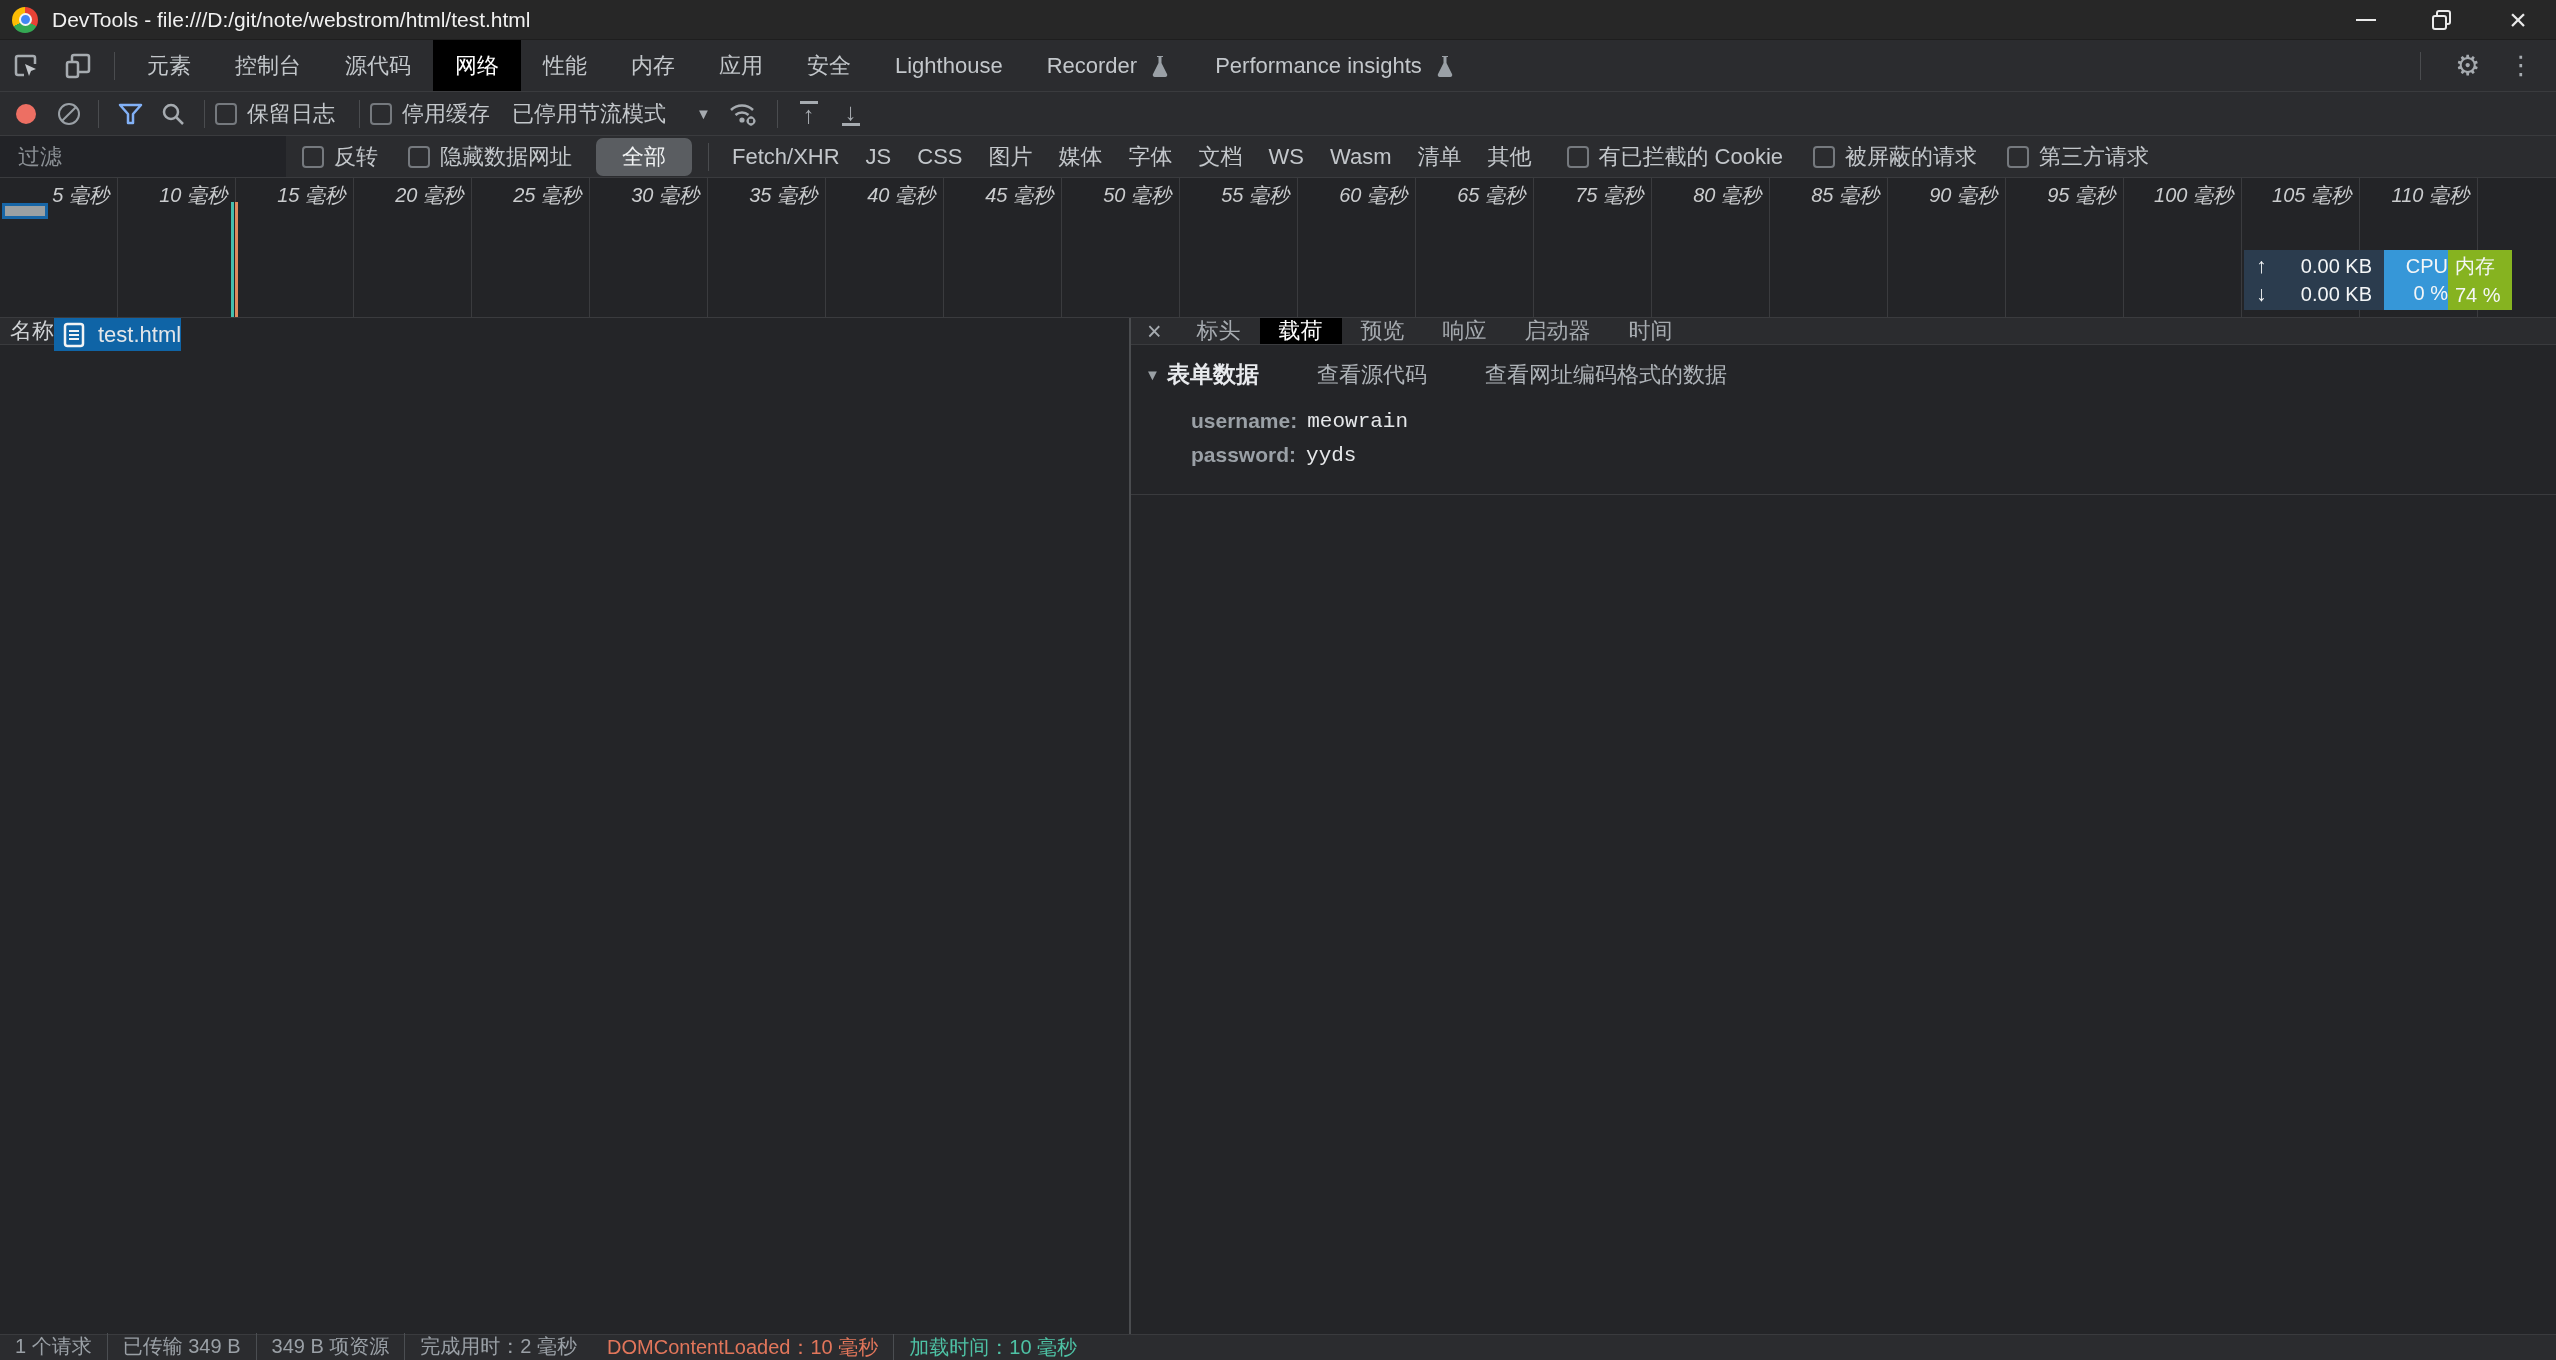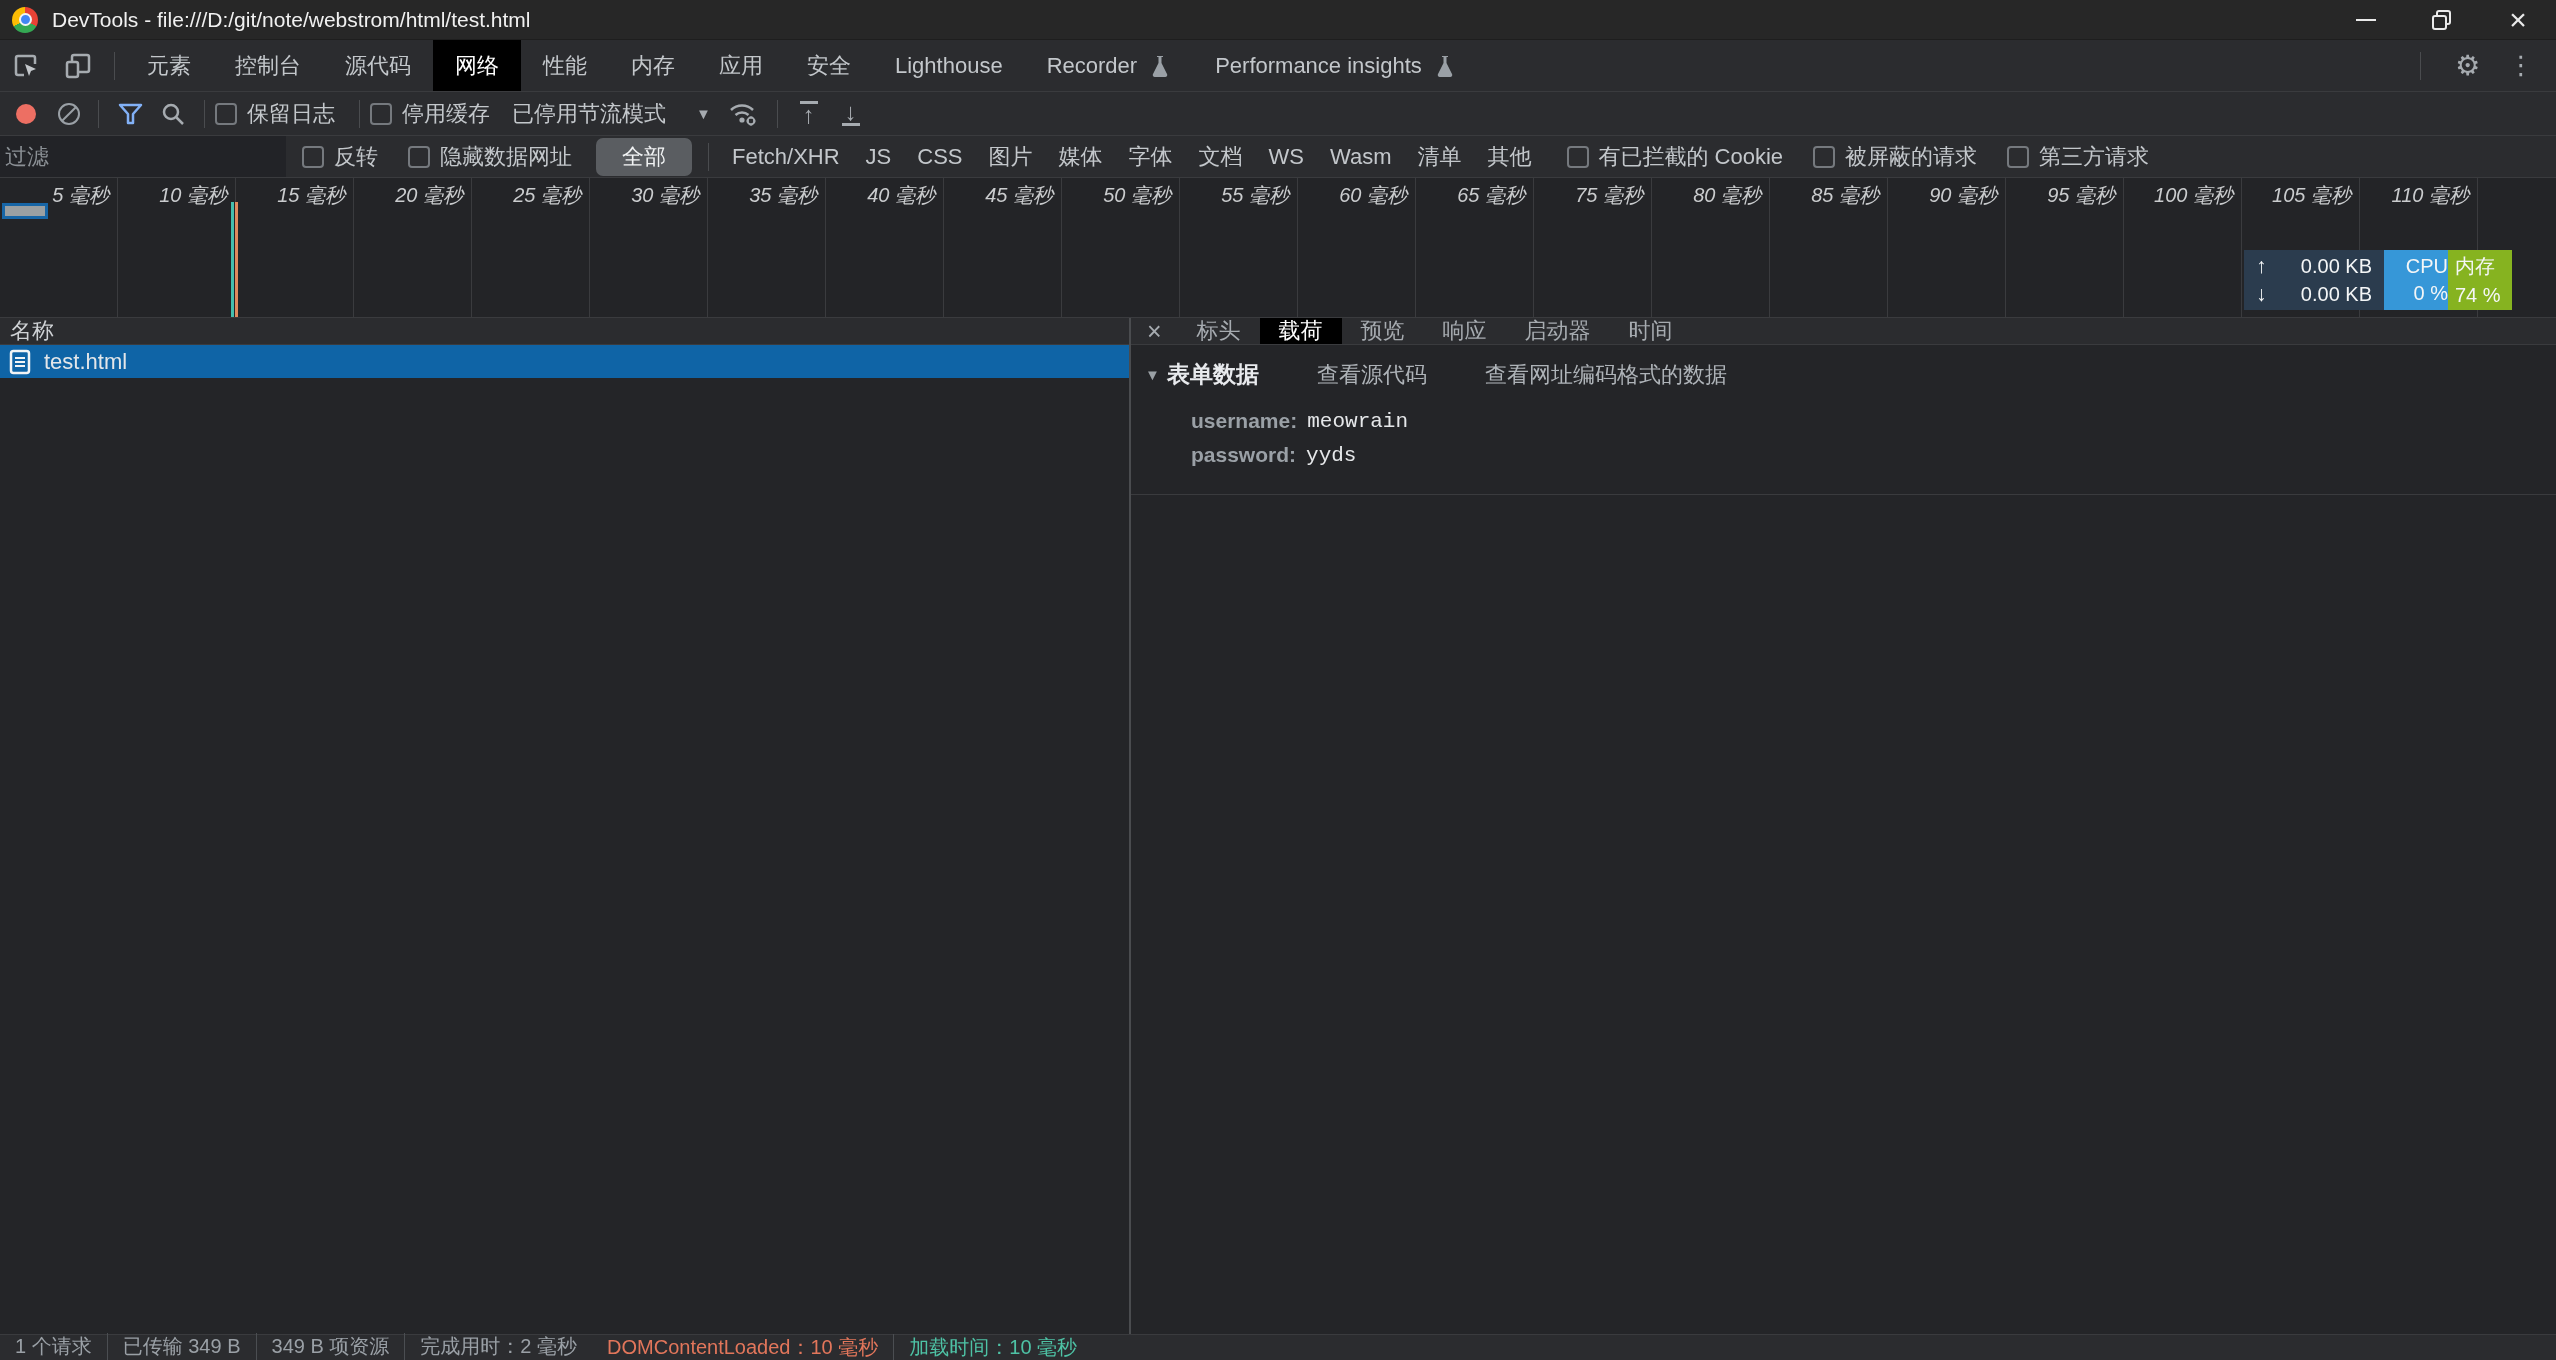--- a/index.html
+++ b/index.html
@@ -44,21 +44,21 @@
   .cb-label { font-size:22px; color:#c3c7cb; margin-right:14px; white-space:nowrap; }
   .throttle { display:flex; align-items:center; margin:0 8px; }
   .throttle-label { font-size:22px; color:#c3c7cb; white-space:nowrap; }
   .dd-arrow { font-size:15px; color:#a6abb0; margin-left:30px; }
   .bar-arrow { display:flex; flex-direction:column; align-items:center; margin:0 12px; }
   .bar-arrow .bar { width:18px; height:3px; background:#a6abb0; }
   .bar-arrow .arr { font-size:24px; line-height:22px; color:#a6abb0; font-weight:bold; }
 
   
   .filter-bar { height:42px; flex:none; background:#2b2c2f; display:flex; align-items:center; border-bottom:1px solid #3a3b3e; }
-  .filter-input { width:286px; height:100%; background:#222327; border:none; outline:none; color:#dadce0; font-size:22px; padding:0 5px; font-family:inherit; flex:none; }
+  .filter-input { width:286px; height:100%; background:#222327; border:none; outline:none; color:#dadce0; font-size:22px; padding:0 18px; font-family:inherit; flex:none; }
   .filter-input::placeholder { color:#8b9095; }
   .filter-bar .cb { margin-left:16px; }
   .type-pill { background:#5a5d61; color:#f1f3f4; font-size:22px; padding:4px 26px; border-radius:7px; margin:0 6px 0 10px; white-space:nowrap; }
   .type-list { display:flex; align-items:center; }
   .type-item { font-size:22px; color:#c3c7cb; padding:0 13px; white-space:nowrap; }
 
   
   .timeline { height:140px; flex:none; position:relative; background:#232427; border-bottom:1px solid #3a3b3e; overflow:hidden; }
   .ruler { position:absolute; inset:0; display:flex;font-style:italic; }
   .ruler-cell { width:118px; flex:none; height:100%; border-right:1px solid #3a3b3e; display:flex; justify-content:flex-end; align-items:flex-start; padding:4px 8px 0 0; }
@@ -70,21 +70,21 @@
   .overlay-stats { position:absolute; right:44px; top:72px; height:60px; display:flex; font-size:20px; color:#f4f6f7; }
   .ov-col { display:flex; flex-direction:column; justify-content:space-evenly; }
   .ov-transfer { width:140px; background:#2b3c4e; padding:0 12px; }
   .ov-row { display:flex; justify-content:space-between; align-items:center; }
   .ov-arrow { font-weight:bold; font-size:21px; }
   .ov-cpu { width:64px; background:#3697d8; align-items:flex-end; padding-left:9px; }
   .ov-mem { width:64px; background:#86b320; align-items:flex-start; padding-left:7px; }
 
   
   .panels { flex:1; display:flex; min-height:0; }
-  .requests-panel { width:1131px; flex:none; border-right:2px solid #4a4c4f; display:flex; flex-direction:column; background:#242528; }
+  .requests-panel { width:1131px; flex:none; border-right:2px solid #4a4c4f; display:flex; flex-direction:row; background:#242528; }
   .requests-header { height:27px; flex:none; background:#2b2c2f; border-bottom:1px solid #3a3b3e; display:flex; align-items:center; padding-left:10px; }
   .requests-header span { font-size:22px; color:#cfd2d5; }
   .request-row { height:33px; flex:none; display:flex; align-items:center; }
   .request-row.selected { background:#0f64a6; }
   .doc-icon { margin-left:9px; flex:none; }
   .request-name { margin-left:13px; font-size:22px; color:#e3e6e9; }
 
   .detail-panel { flex:1; display:flex; flex-direction:column; background:#242528; min-width:0; }
   .detail-tabs { height:27px; flex:none; background:#2b2c2f; border-bottom:1px solid #3a3b3e; display:flex; align-items:stretch; }
   .detail-close { display:flex; align-items:center; padding:0 16px; font-size:25px; color:#a6abb0; }

